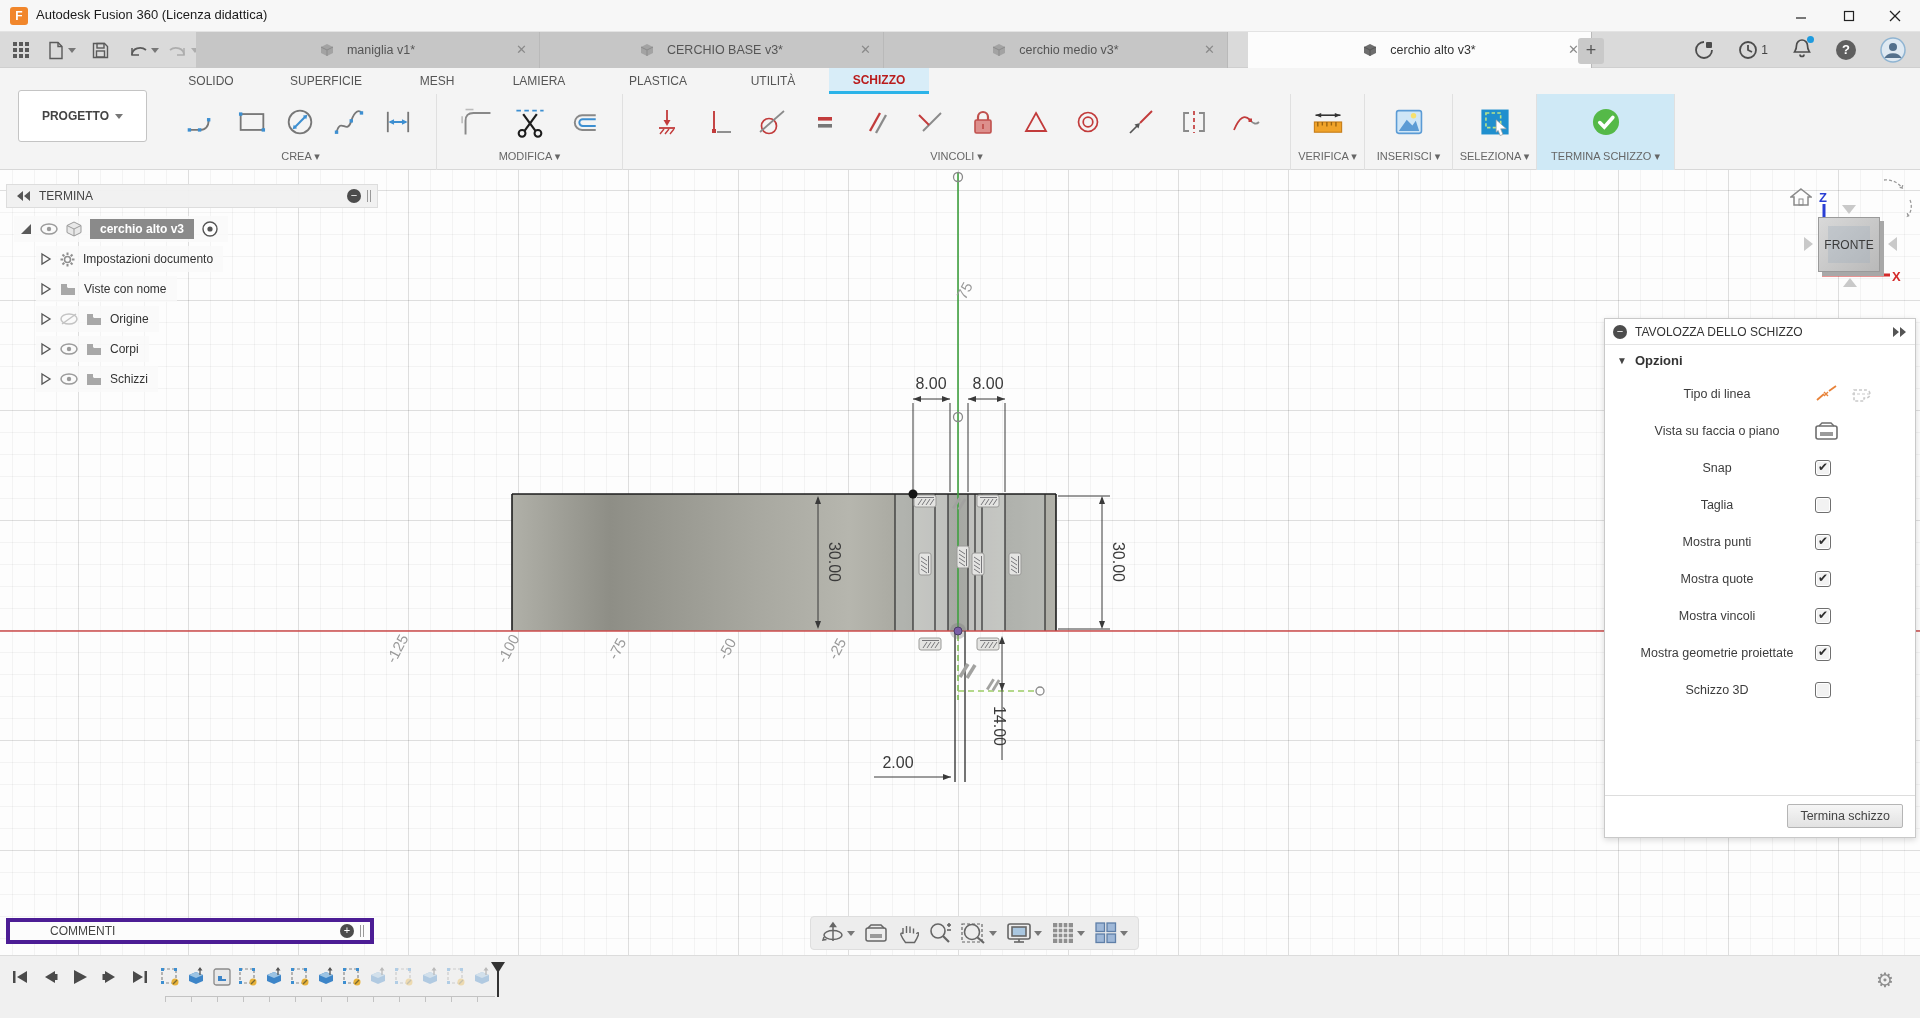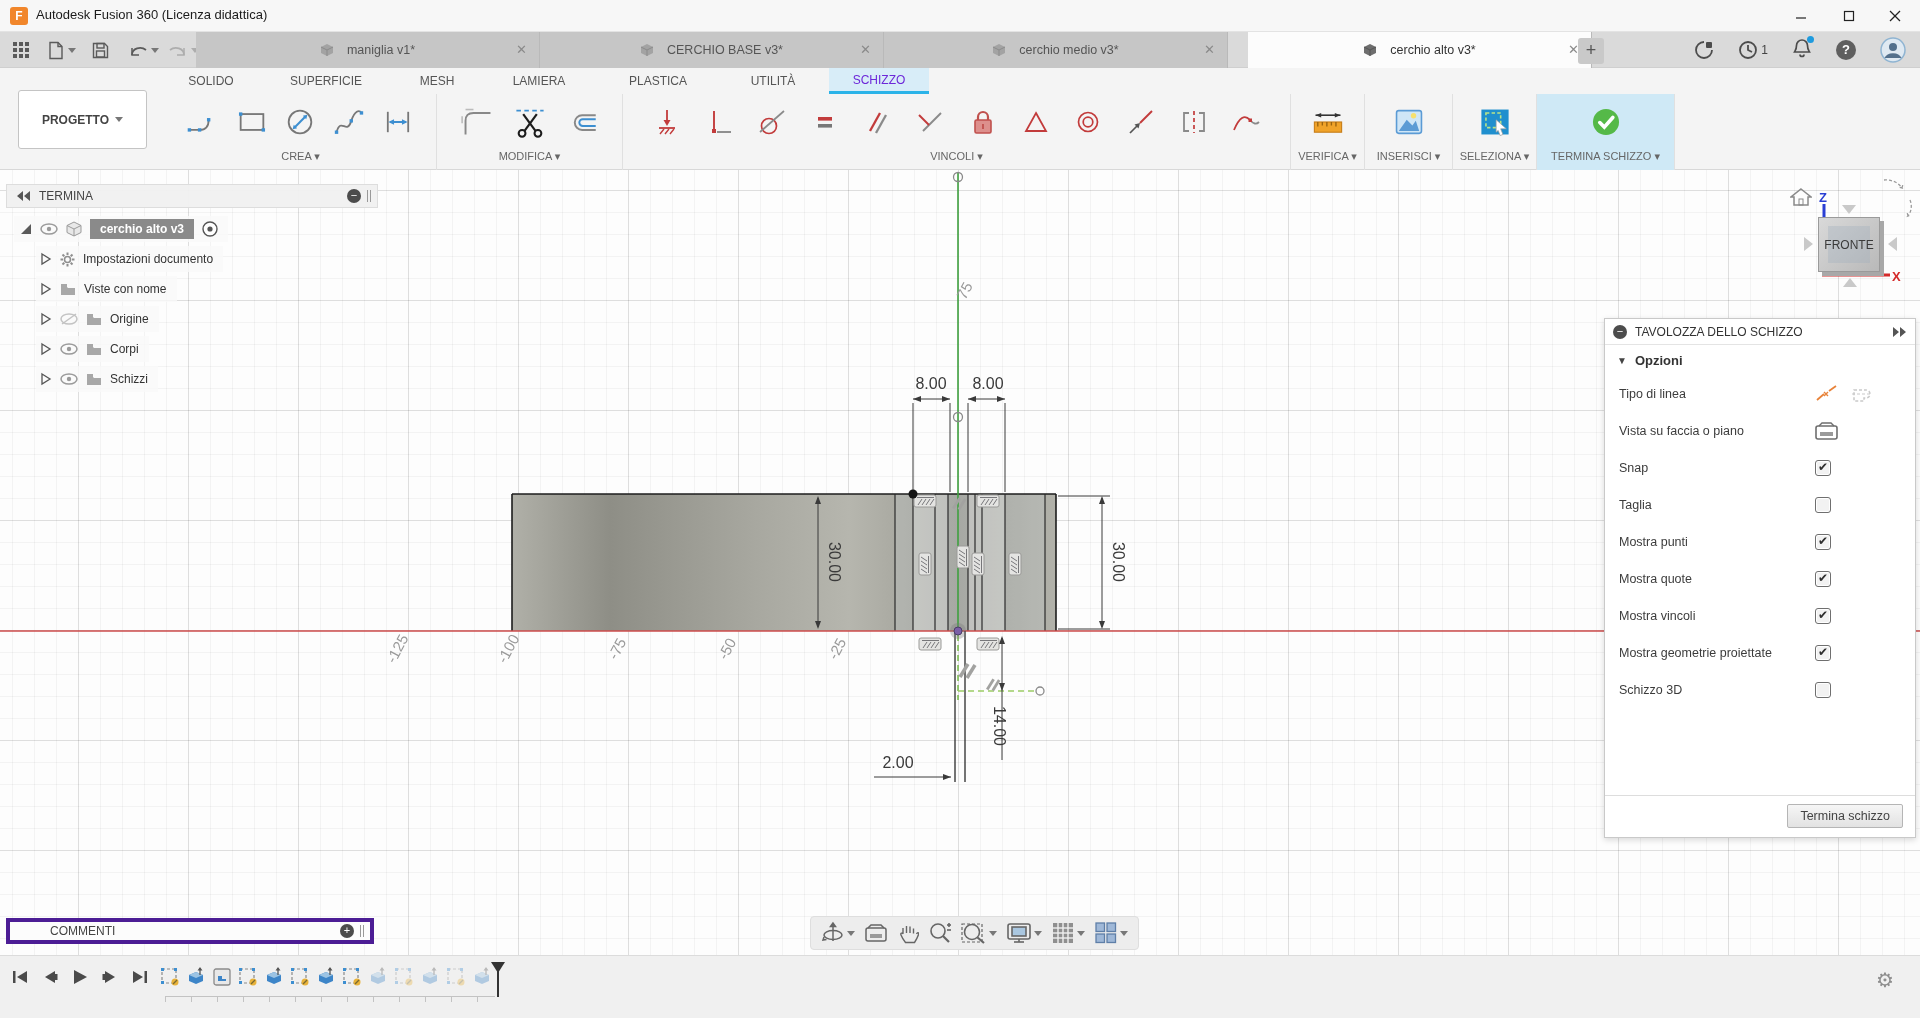--- a/index.html
+++ b/index.html
@@ -18,24 +18,24 @@
   .qicon { position:absolute; top:6px; height:24px; display:flex; align-items:center; }
   .doc-tabs { position:absolute; left:196px; top:0; height:36px; display:flex; }
   .tab { width:344px; height:36px; background:#c6c6c6; border-right:1px solid #b9b9b9; position:relative; display:flex; align-items:center; justify-content:center; gap:13px; font-size:12.5px; color:#555; }
   .tab.active { background:#fcfcfc; color:#333;margin-left:20px; }
   .tab .closex { position:absolute; right:12px; top:10px; font-size:13px; color:#8a8a8a; }
   .newtab { position:absolute; left:1578px; top:6px; width:26px; height:26px; background:#c9c9c9; border-radius:3px; color:#555; font-size:18px; text-align:center; line-height:24px; }
   .tb-right { position:absolute; right:14px; top:0; height:36px; display:flex; align-items:center; gap:24px; }
 
   
   #ribbon { position:absolute; left:0; top:68px; width:1920px; height:102px; background:#f4f4f4; border-bottom:1px solid #d8d8d8; }
-  #project-btn { position:absolute; left:18px; top:22px; width:129px; height:59px; background:#fff; border:1px solid #c4c4c4; border-radius:3px; font-size:12px; font-weight:bold; color:#444; display:flex; align-items:center; justify-content:center; gap:6px; }
+  #project-btn { position:absolute; left:18px; top:22px; width:129px; height:52px; background:#fff; border:1px solid #c4c4c4; border-radius:3px; font-size:12px; font-weight:bold; color:#444; display:flex; align-items:center; justify-content:center; gap:6px; }
   #menu-tabs { position:absolute; left:165px; top:0; height:26px; display:flex; }
   .mtab { height:26px; display:flex; align-items:center; justify-content:center; font-size:12px; color:#555; }
-  .mtab.active { background:#d8edf8; color:#6d28d9; font-weight:normal; border-bottom:3px solid #2bb3e8; }
+  .mtab.active { background:#d8edf8; color:#b91c1c; font-weight:bold; border-bottom:3px solid #2bb3e8; }
   #groups { position:absolute; left:165px; top:26px; height:76px; display:flex; }
   .group { height:76px; display:flex; flex-direction:column; border-right:1px solid #e0e0e0; }
   .group.hl { background:#cfe9f6; }
   .g-icons { flex:1; display:flex; align-items:center; justify-content:space-evenly; padding:0 6px; }
   .g-label { height:20px; font-size:11px; color:#666; text-align:center; }
   .ti { width:34px; height:34px; }
   .ti-s { width:30px; height:30px; }
 
   
   #canvas { position:absolute; left:0; top:170px; width:1920px; height:785px; background:#fdfdfd;
@@ -61,21 +61,21 @@
   #vc-face::before { content:""; position:absolute; left:9px; top:8px; right:9px; bottom:8px; background:rgba(160,175,190,.35); }
   #vc-face span{ position:relative; }
   .vc-tri { position:absolute; width:0; height:0; }
   .vc-axis-z { position:absolute; left:33px; top:18px; color:#2a3fd4; font-weight:bold; font-size:13px; }
   .vc-axis-x { position:absolute; left:106px; top:97px; color:#d42a2a; font-weight:bold; font-size:13px; }
 
   
   #palette { position:absolute; left:1604px; top:318px; width:312px; height:520px; background:#fff; border:1px solid #c9c9c9; box-shadow:0 2px 6px rgba(0,0,0,.15); }
   #pal-head { height:26px; border-bottom:1px solid #e4e4e4; display:flex; align-items:center; gap:8px; padding:0 8px; font-size:12px; color:#333; }
   #pal-section { height:30px; display:flex; align-items:center; gap:8px; padding:0 12px; font-size:13px; font-weight:bold; color:#333; }
-  #palette-rows { padding:0 14px; }
+  #palette-rows { padding:0 14px;text-align:center; }
   .pal-row { height:37px; display:flex; align-items:center; }
   .pal-label { flex:1; font-size:12.5px; color:#3c3c3c; }
   .pal-control { width:86px; display:flex; align-items:center; gap:12px; }
   .pal-cb { width:16px; height:16px; border:1.5px solid #6f6f6f; border-radius:3px; background:#f2f2f2; box-shadow:inset 0 0 0 1px #fff; position:relative; }
   .pal-cb.checked::after { content:"\2714"; position:absolute; left:2px; top:-1px; font-size:12px; color:#2e2e2e; }
   #pal-foot { position:absolute; left:0; bottom:0; width:100%; height:42px; border-top:1px solid #ddd; }
   #finish-btn { position:absolute; right:12px; top:8px; padding:4px 12px; font-size:12.5px; color:#444; background:linear-gradient(#f6f6f6,#e2e2e2); border:1px solid #b5b5b5; border-radius:2px; }
 
   
   #comments { position:absolute; left:6px; top:918px; width:368px; height:26px; background:#fcfcfc; border:4px solid #4c1d95; display:flex; align-items:center; font-size:12px; color:#444; }

